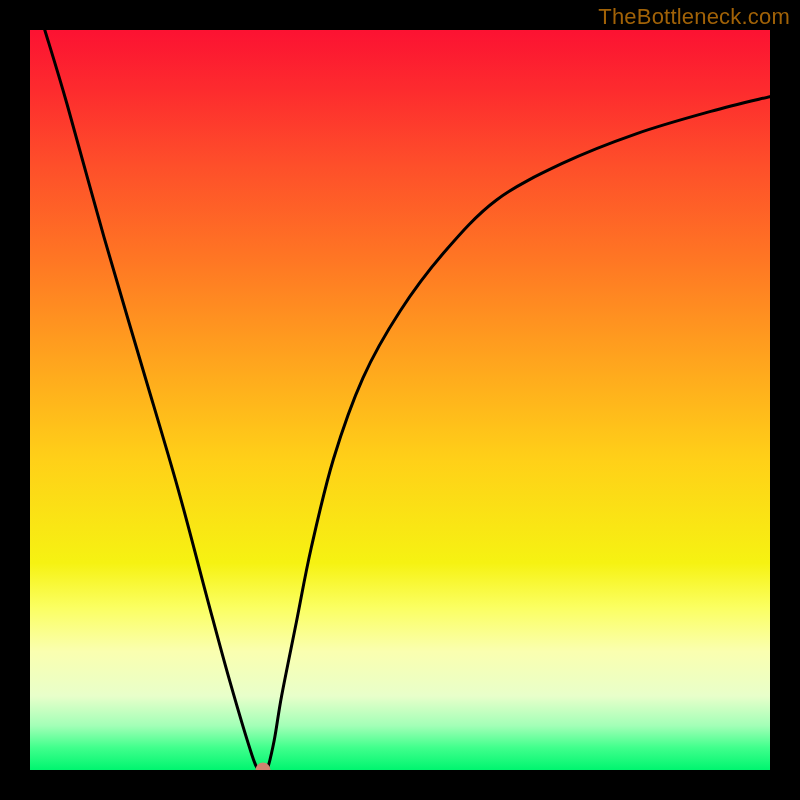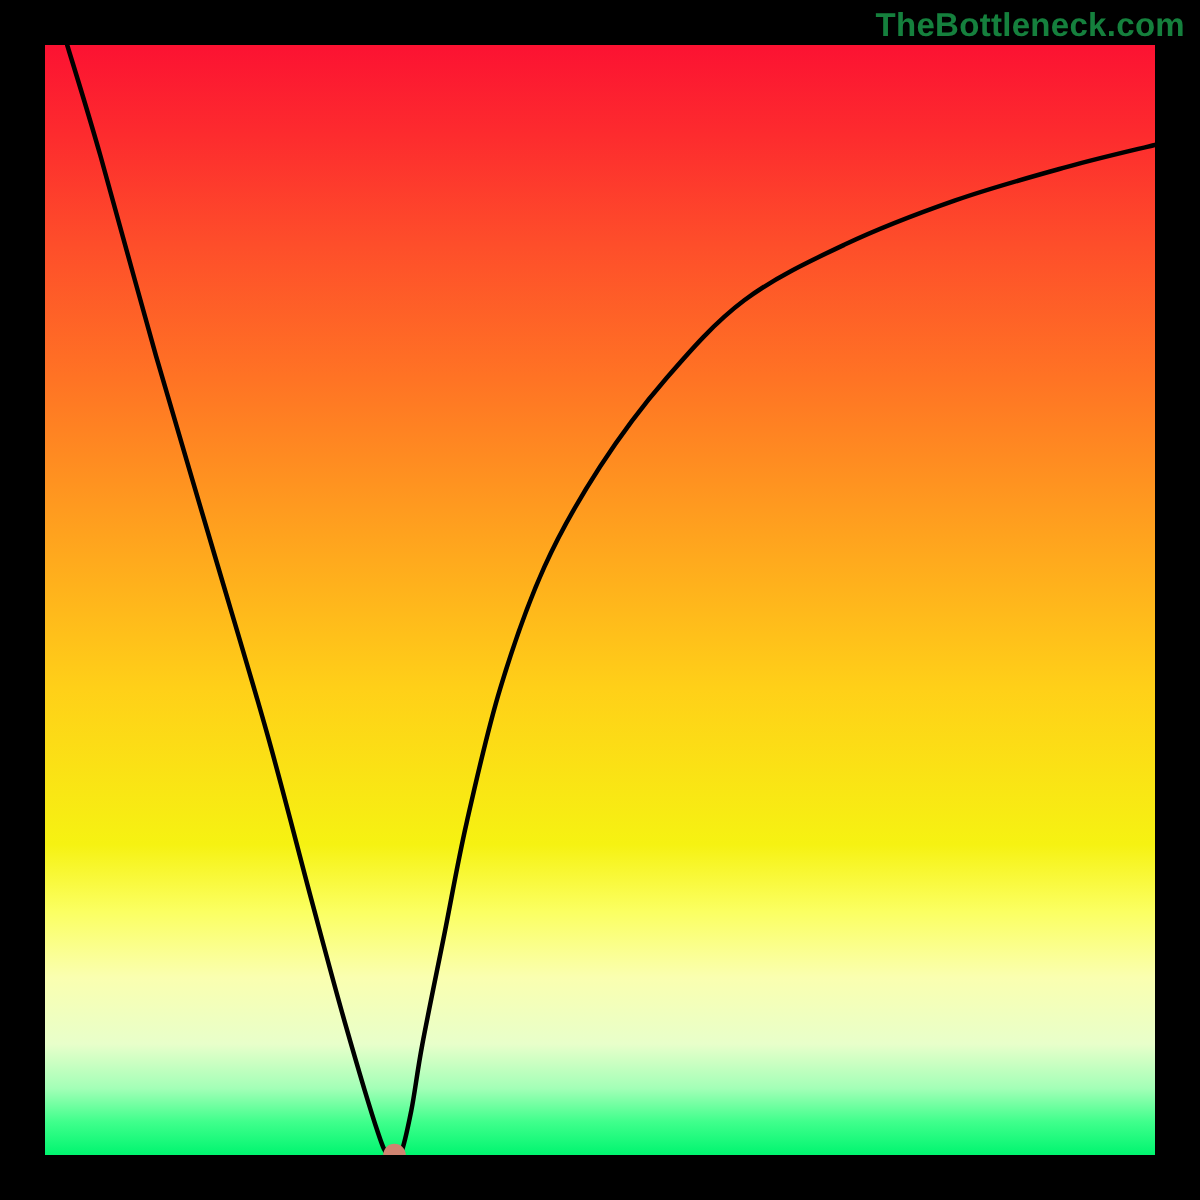--- a/index.html
+++ b/index.html
@@ -14,23 +14,23 @@
   .frame {
     position: relative;
     width: 800px;
     height: 800px;
     background: #000;
   }
   .watermark {
     position: absolute;
     top: 4px;
     right: 10px;
-    color: #15803d;
+    color: #a16207;
     font-size: 22px;
-    font-weight: 700;
+    font-weight: 400;
     letter-spacing: 0.2px;
     z-index: 40;
   }
   .plot-area {
     position: absolute;
     left: 30px;
     top: 30px;
     width: 740px;
     height: 740px;
     overflow: hidden;

